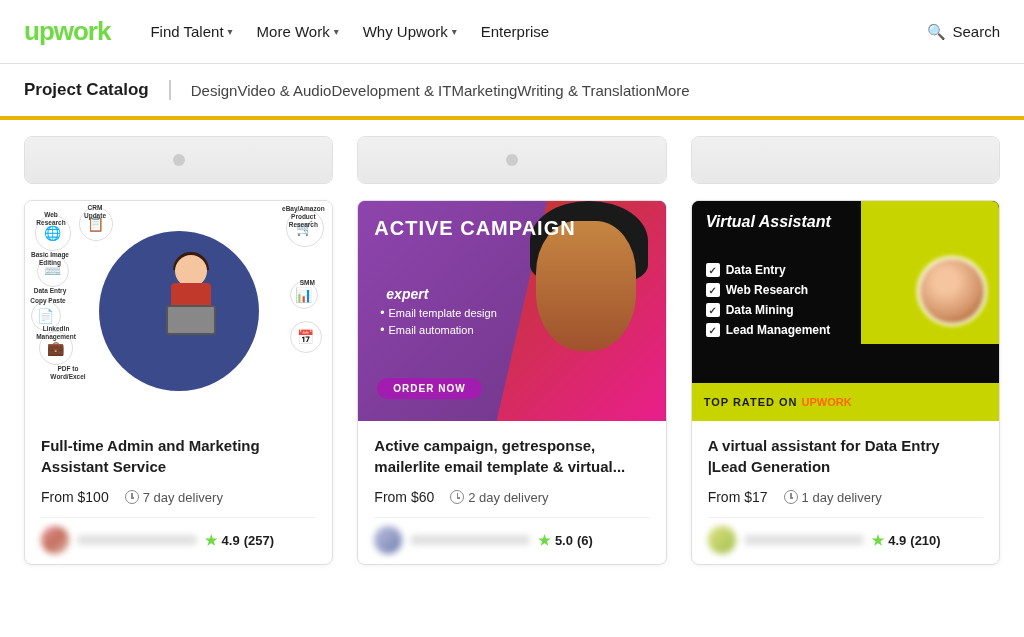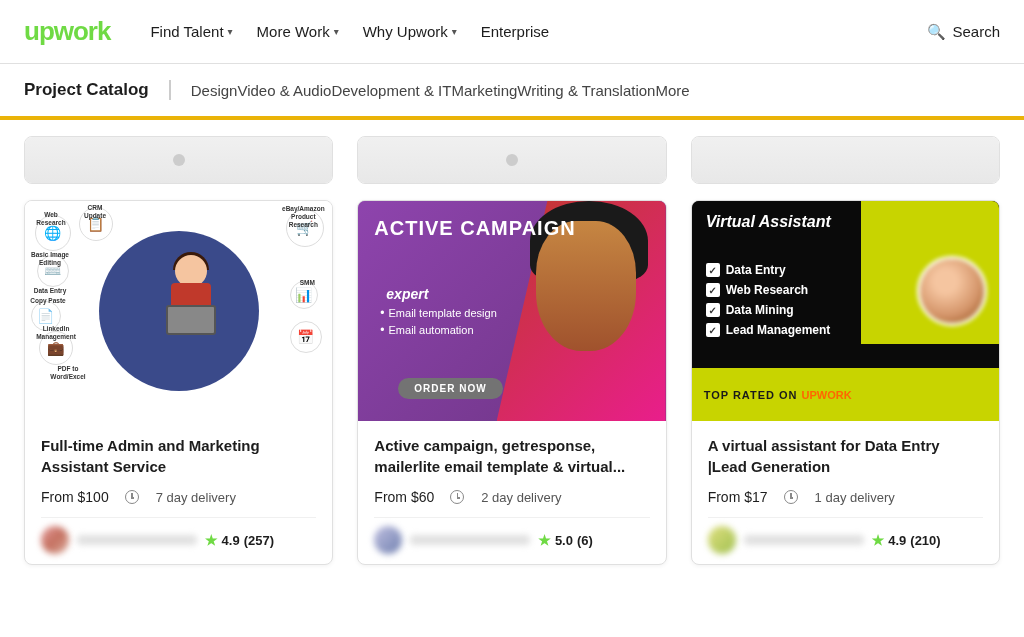--- a/index.html
+++ b/index.html
@@ -275,22 +275,22 @@
       align-items: center;
       gap: 4px;
     }
     .ac-bullets li::before {
       content: '•';
       font-size: 12px;
     }
     .ac-btn {
       position: absolute;
       bottom: 22px;
-      left: 40px;
-      background: #737373;
+      left: 19px;
+      background: #a21caf;
       color: white;
       font-size: 10px;
       font-weight: 700;
       padding: 5px 16px;
       border-radius: 20px;
       letter-spacing: 1px;
       text-transform: uppercase;
     }
     .ac-person-face {
       position: absolute;
@@ -328,21 +328,21 @@
       top: 0;
       width: 45%;
       height: 65%;
       background: #c8d400;
     }
     .va-yellow-bottom {
       position: absolute;
       bottom: 0;
       left: 0;
       right: 0;
-      height: 53px;
+      height: 38px;
       background: #c8d400;
       display: flex;
       align-items: center;
       padding-left: 12px;
       text-align: right;
     }
     .va-title {
       position: absolute;
       top: 12px;
       left: 14px;
@@ -432,21 +432,21 @@
       margin-bottom: 12px;
     }
     .card-price {
       font-size: 14px;
       color: #1d1d1d;
       font-weight: 500;
     }
     .card-delivery {
       display: flex;
       align-items: center;
-      gap: 17px;
+      gap: 4px;
       font-size: 13px;
       color: #555;
     }
     .clock-icon {
       width: 14px;
       height: 14px;
       border: 1.5px solid #888;
       border-radius: 50%;
       display: inline-flex;
       align-items: center;

